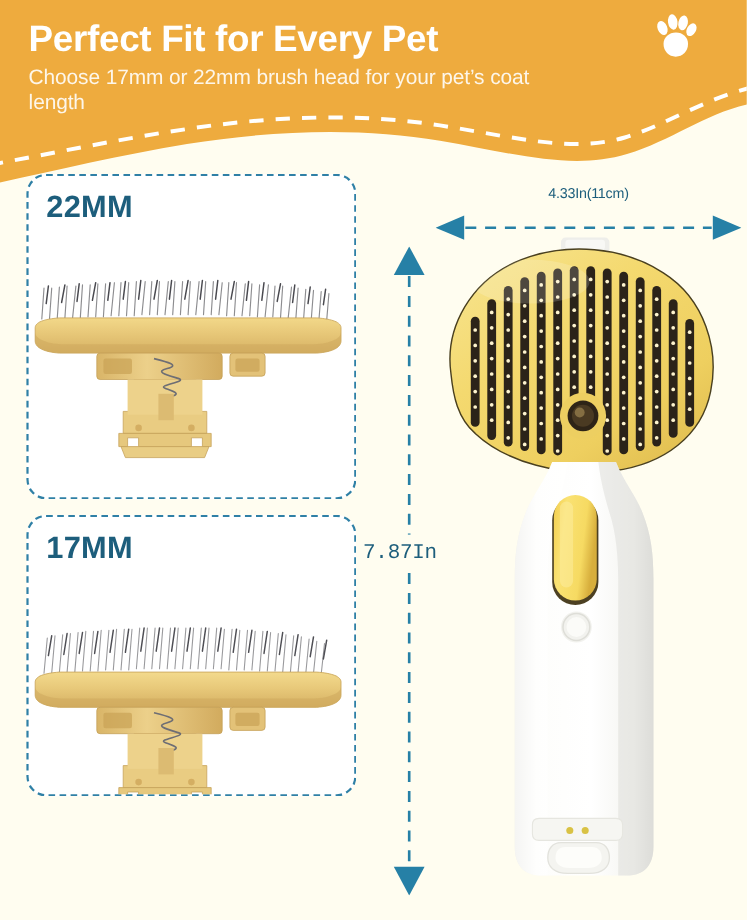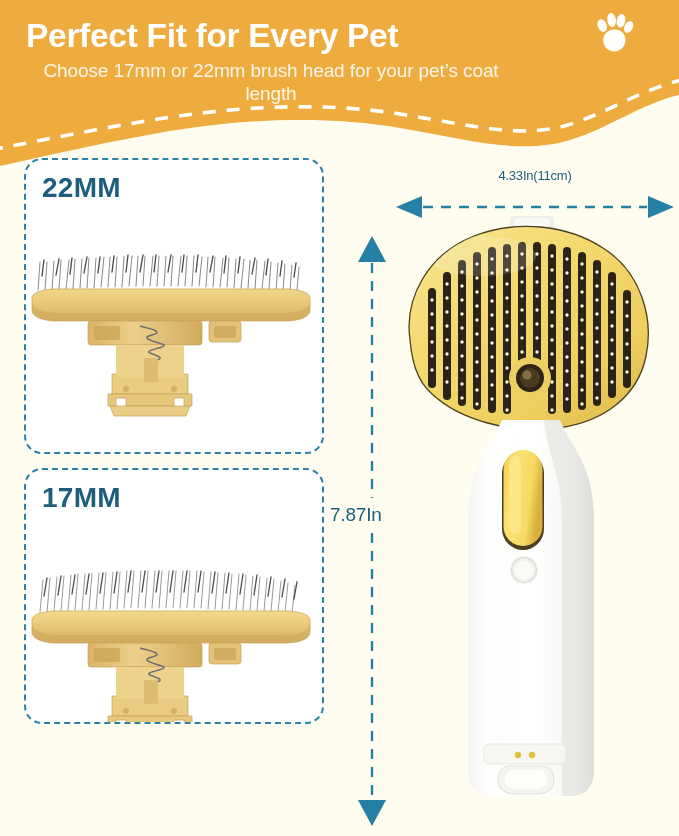--- a/index.html
+++ b/index.html
@@ -34,21 +34,20 @@
   }
   #header-svg { position: absolute; left: 0; top: 0; display: block; }
 
   #header-text-wrap {
     position: absolute;
     left: 0; top: 0;
     width: 679px;
     height: 140px;
     z-index: 3;
     pointer-events: none;
-    text-align: center;
   }
 
   #headline {
     position: absolute;
     left: 26px;
     top: 18px;
     font-size: 33.5px;
     font-weight: bold;
     color: #ffffff;
     letter-spacing: -0.3px;
@@ -117,24 +116,25 @@
     text-align: center;
     font-size: 13px;
     color: #1d5e7c;
     letter-spacing: -0.2px;
   }
   #dim-h-line { position: absolute; left: 0; top: 26px; }
 
   #dim-vertical {
     position: absolute;
     left: 352px;
-    top: 236px;
+    top: 224px;
     width: 40px;
     height: 590px;
     z-index: 4;
+    font-family: Liberation Mono, monospace;
   }
   #dim-v-line { position: absolute; left: 0; top: 0; }
 
   #dim-v-label {
     position: absolute;
     left: -22px;
     top: 262px;
     width: 96px;
     text-align: left;
     font-size: 19px;

